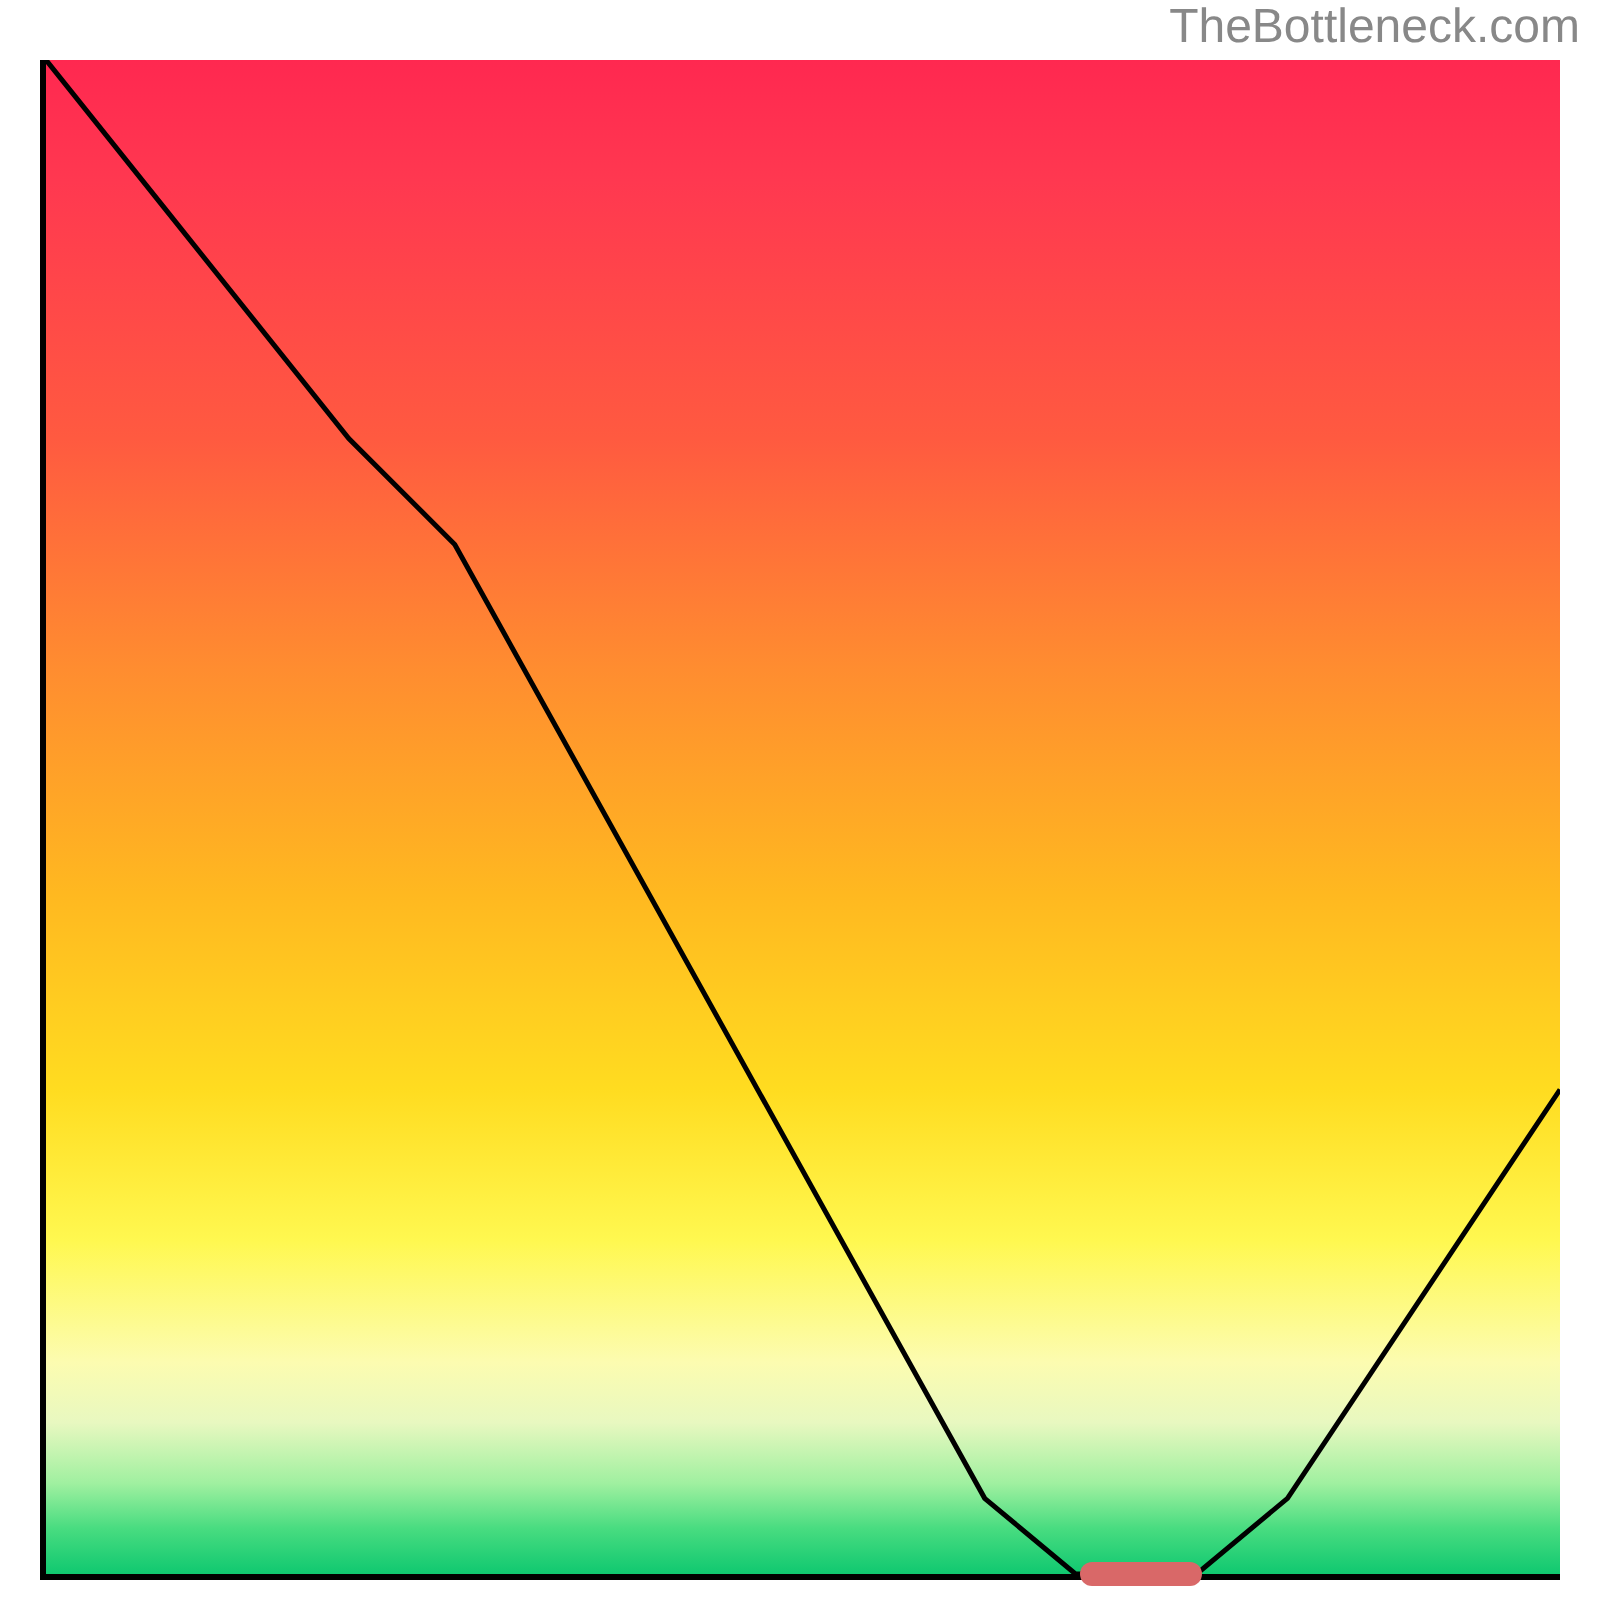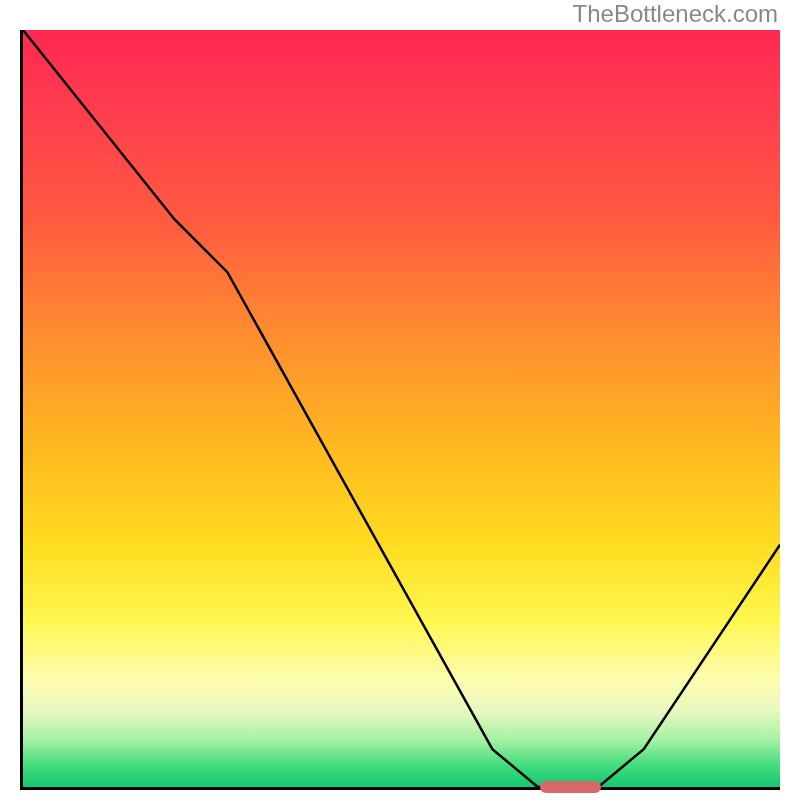--- a/index.html
+++ b/index.html
@@ -6,21 +6,21 @@
     body {
       width: 800px;
       height: 800px;
       background: #fff;
       font-family: Arial, sans-serif;
       position: relative;
     }
     .watermark {
       position: absolute;
       top: 0;
-      right: 22px;
+      right: 10px;
       font-size: 24px;
       color: #888;
       font-weight: normal;
       z-index: 10;
     }
     .chart-area {
       position: absolute;
       left: 20px;
       top: 30px;
       width: 760px;

